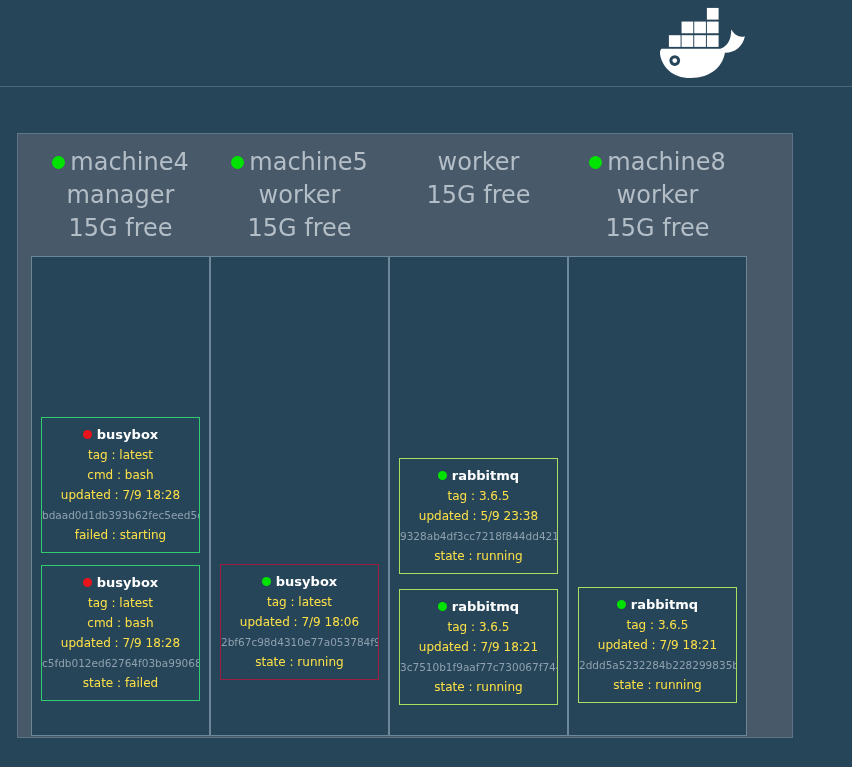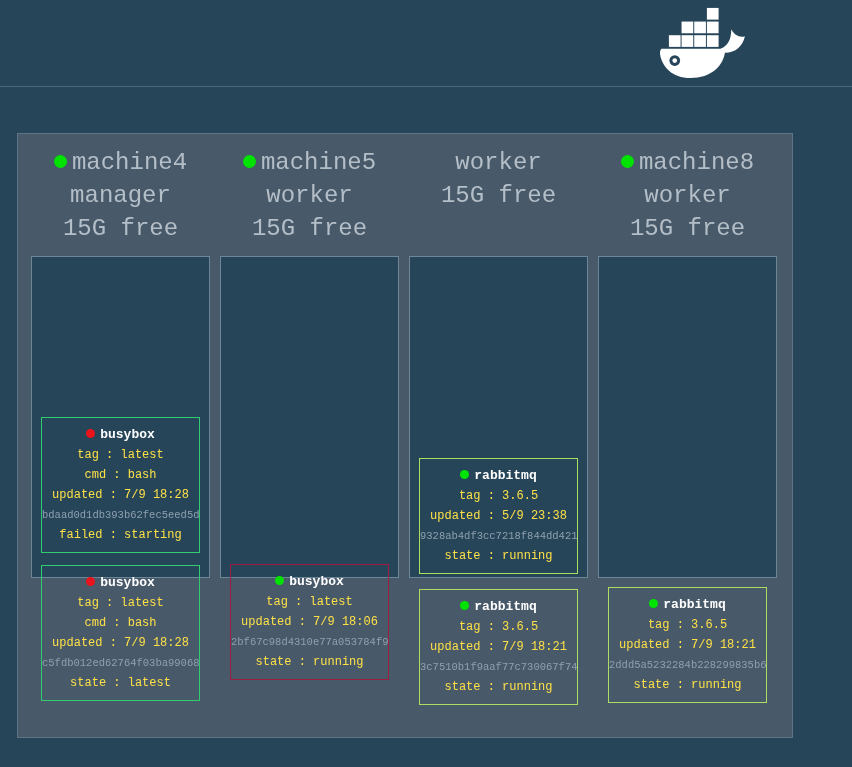--- a/index.html
+++ b/index.html
@@ -23,22 +23,21 @@
   }
   
   .swarm-panel{
     box-sizing:border-box;
     margin:46px 0 0 17px;
     width:776px;height:605px;
     background:#48596a;
     border:1px solid #5f7585;
     padding:12px 0 15px 13px;
     display:flex;
-    gap:10px;
-    font-family:Liberation Mono, monospace;
+    gap:0;
   }
   .node-column{width:179px;flex:0 0 179px;}
   .node-header{
     text-align:center;
     color:#b4bec7;
     font-size:24px;
     line-height:33px;
     height:99px;
     margin-bottom:11px;
   }
@@ -46,21 +45,21 @@
   .dot{
     display:inline-block;
     width:13px;height:13px;
     border-radius:50%;
     margin-right:5px;
     vertical-align:1px;
   }
   .dot.sm{width:9px;height:9px;margin-right:5px;vertical-align:0px;}
   .node-box{
     box-sizing:border-box;
-    height:322px;
+    height:480px;
     background:#264559;
     border:1px solid #6d8799;
     padding:0 9px;
   }
   
   .card{
     box-sizing:border-box;
     border:1px solid #2fcc71;
     padding:7px 0;
     text-align:center;
@@ -131,21 +130,21 @@
       </div>
 
       <div class="card" style="margin-top: 12px; border-color: rgb(47, 204, 113);">
         <div class="name-row">
           <span class="dot sm" style="background-color: rgb(232, 19, 27);"></span><span>busybox</span>
         </div>
         <div class="row">tag : latest</div>
         <div class="row">cmd : bash</div>
         <div class="row">updated : 7/9 18:28</div>
         <div class="hash-row">c5fdb012ed62764f03ba99068182430</div>
-        <div class="row">state : latest</div>
+        <div class="row">state : failed</div>
       </div>
 
     </div>
   </div>
 
   <div class="node-column">
     <div class="node-header">
       <div class="node-title">
         <span class="dot" style="background-color: rgb(0, 227, 0);"></span><span>machine5</span>
       </div>

